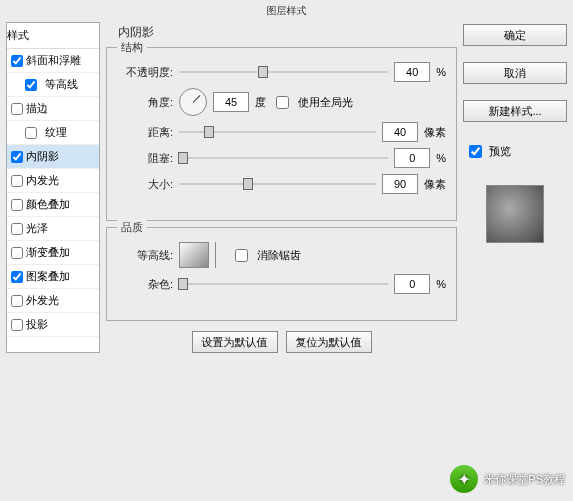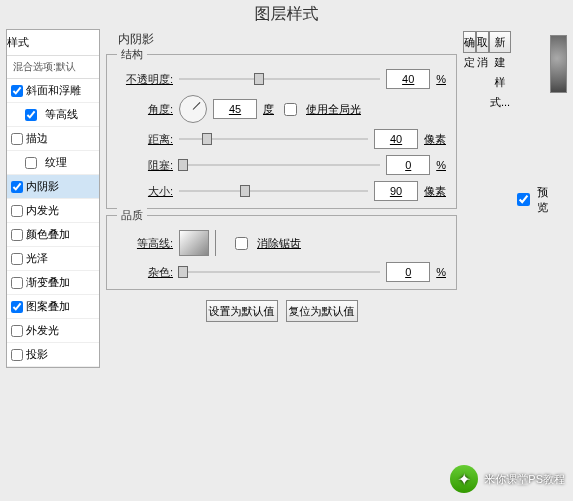--- a/index.html
+++ b/index.html
@@ -1,56 +1,55 @@
 <!DOCTYPE html>
 <html><head>
 <meta charset="utf-8">
 <style>
 * { box-sizing: border-box; font-family: "Microsoft YaHei", sans-serif; font-size: 11px; }
 body { margin: 0; background: #ececec; width: 573px; height: 501px; position: relative; overflow: hidden; }
-.title { text-align: center; padding: 4px 0; color: #333; font-size: 16px; }
+.title { text-align: center; padding: 4px 0; color: #333; font-size: 10px; }
 .container { display: flex; padding: 0 6px; gap: 6px; }
 .sidebar { width: 94px; background: #fff; border: 1px solid #aaa; }
 .side-head { padding: 5px 0; border-bottom: 1px solid #ddd; }
 .side-sub { padding: 4px 6px; border-bottom: 1px solid #ddd; font-size: 10px; color: #555; }
 .side-item { display: flex; align-items: center; padding: 4px 4px; gap: 3px; border-bottom: 1px solid #eee; }
 .side-item.sub { padding-left: 18px; gap: 8px; }
 .side-item.sel { background: #d0e4f5; }
 .side-item input[type=checkbox] { width: 12px; height: 12px; margin: 0; }
 .main { flex: 1; position: relative; }
-.fieldset { border: 1px solid #aaa; margin-top: 6px; padding: 8px 10px 1px; position: relative; text-decoration: underline; }
+.fieldset { border: 1px solid #aaa; margin-top: 6px; padding: 8px 10px 20px; position: relative; }
 .fieldset .legend { position: absolute; top: -8px; left: 10px; background: #ececec; padding: 0 4px; font-size: 11px; color: #333; }
 .row { display: flex; align-items: center; margin: 6px 0; gap: 6px; }
 .lbl { width: 56px; text-align: right; color: #222; }
 select { height: 20px; border: 1px solid #888; background: #fff; font-size: 11px; padding: 0 4px; }
 .swatch { width: 32px; height: 18px; border: 1px solid #888; background: #fff; }
 .slider { flex: 1; height: 16px; position: relative; background: linear-gradient(#ccc,#ccc) center/100% 2px no-repeat; }
 .slider .thumb { position: absolute; top: 2px; width: 10px; height: 12px; background: #d0d0d0; border: 1px solid #666; transform: translateX(-50%); }
-.numbox { width: 44px; height: 20px; border: 1px solid #888; background: #fff; text-align: center; padding: 2px; }
+.numbox { width: 36px; height: 20px; border: 1px solid #888; background: #fff; text-align: center; padding: 2px; }
 .dial { width: 28px; height: 28px; border: 1px solid #888; border-radius: 50%; background: #f5f5f5; position: relative; }
 .dial::after { content: ""; position: absolute; width: 10px; height: 1px; background: #333; top: 50%; left: 50%; transform-origin: left; transform: rotate(-45deg); }
 .contour { width: 30px; height: 26px; border: 1px solid #888; background: linear-gradient(135deg,#fff 0%,#888 100%); }
-.btn { width: 72px; height: 22px; border: 1px solid #888; background: linear-gradient(#fcfcfc,#e4e4e4); text-align: center; line-height: 20px; cursor: pointer; }
-.right { width: 104px; display: flex; flex-direction: row; gap: 0; padding-top: 2px; }
+.btn { width: 86px; height: 22px; border: 1px solid #888; background: linear-gradient(#fcfcfc,#e4e4e4); text-align: center; line-height: 20px; cursor: pointer; }
+.right { width: 104px; display: flex; flex-direction: column; gap: 16px; padding-top: 2px; }
 .rbtn { height: 22px; border: 1px solid #888; background: linear-gradient(#fcfcfc,#e4e4e4); text-align: center; line-height: 20px; cursor: pointer; }
 .preview-label { display: flex; align-items: center; gap: 4px; padding: 4px 2px; }
 .preview-box { width: 58px; height: 58px; border: 1px solid #888; margin: 4px auto; background: radial-gradient(circle at 40% 40%, #aaa, #666 70%, #444); }
 .bottom-btns { display: flex; gap: 8px; justify-content: center; margin-top: 10px; }
 .watermark { position: absolute; bottom: 8px; right: 8px; display: flex; align-items: center; gap: 6px; color: #fff; font-size: 13px; text-shadow: 0 0 3px #000; }
 .wm-circle { width: 28px; height: 28px; border-radius: 50%; background: linear-gradient(#6c3,#390); display: flex; align-items: center; justify-content: center; color: #fff; font-size: 16px; }
 </style>
 </head>
 <body>
 
 <div class="title">图层样式</div>
 
 <div class="container">
   <div class="sidebar">
     <div class="side-head">样式</div>
-    <div class="side-sub">混合选项:默认</div>
     <div id="side-items">
         <div class="side-item">
           <input type="checkbox" checked="" style="">
           <span>斜面和浮雕</span>
         </div>
         <div class="side-item sub">
           <input type="checkbox" checked="" style="">
           <span>等高线</span>
         </div>
         <div class="side-item">

